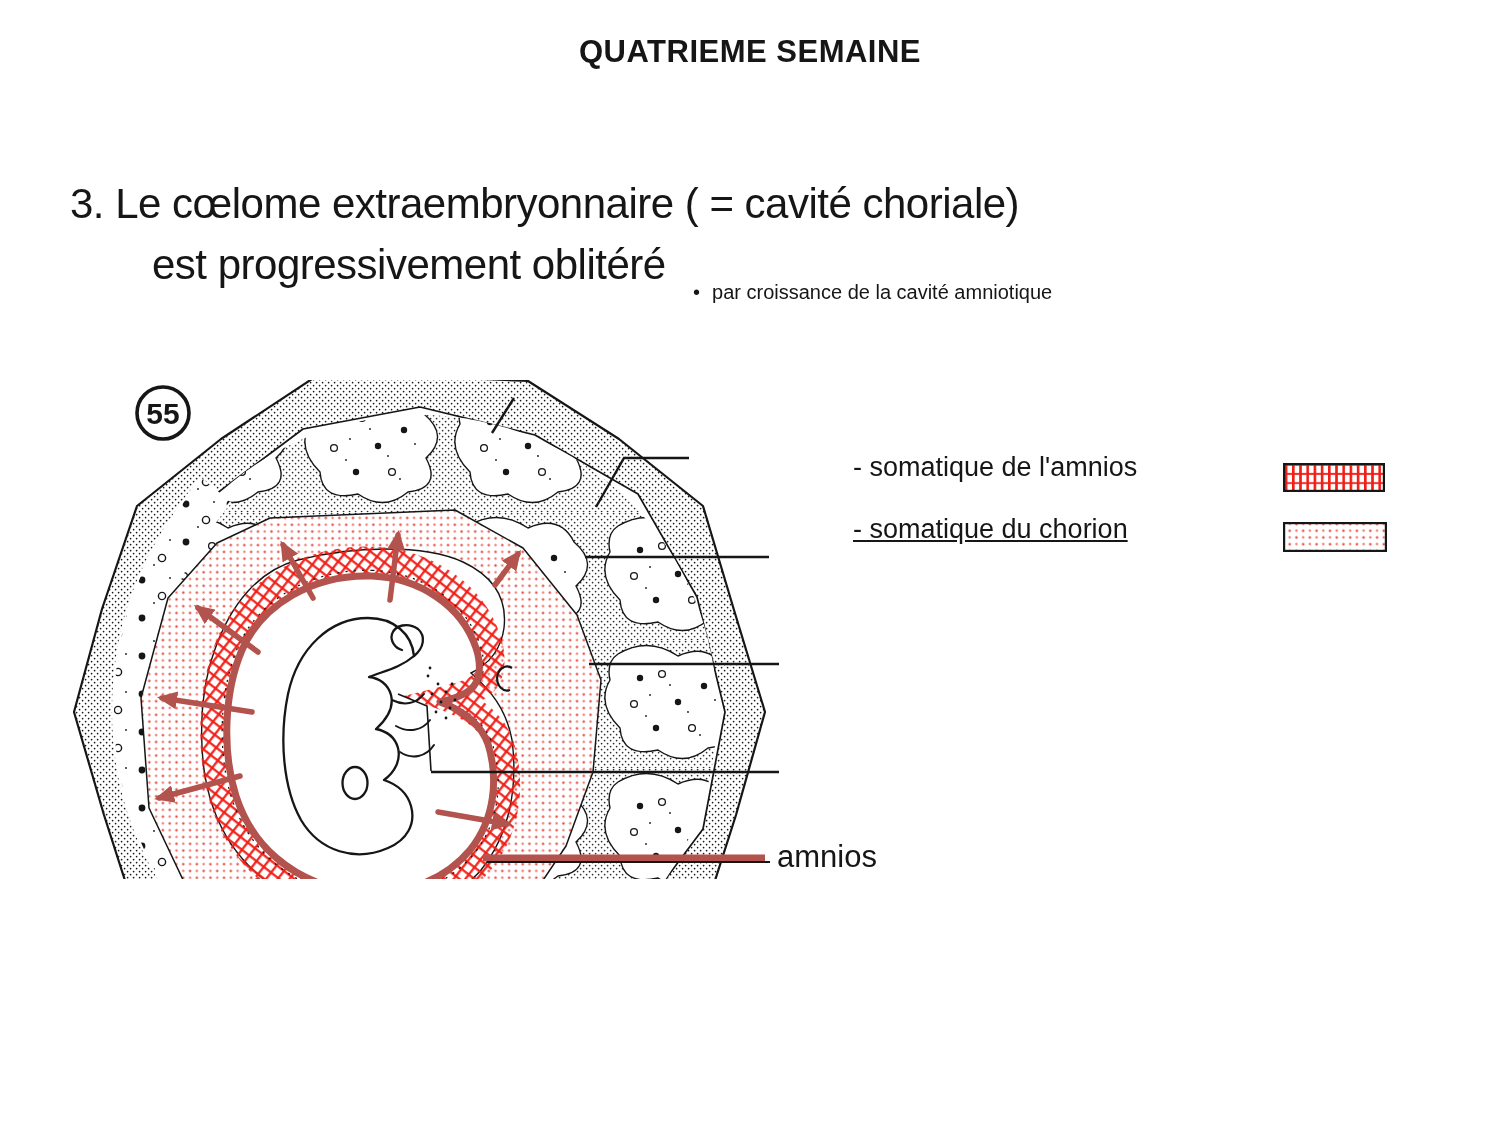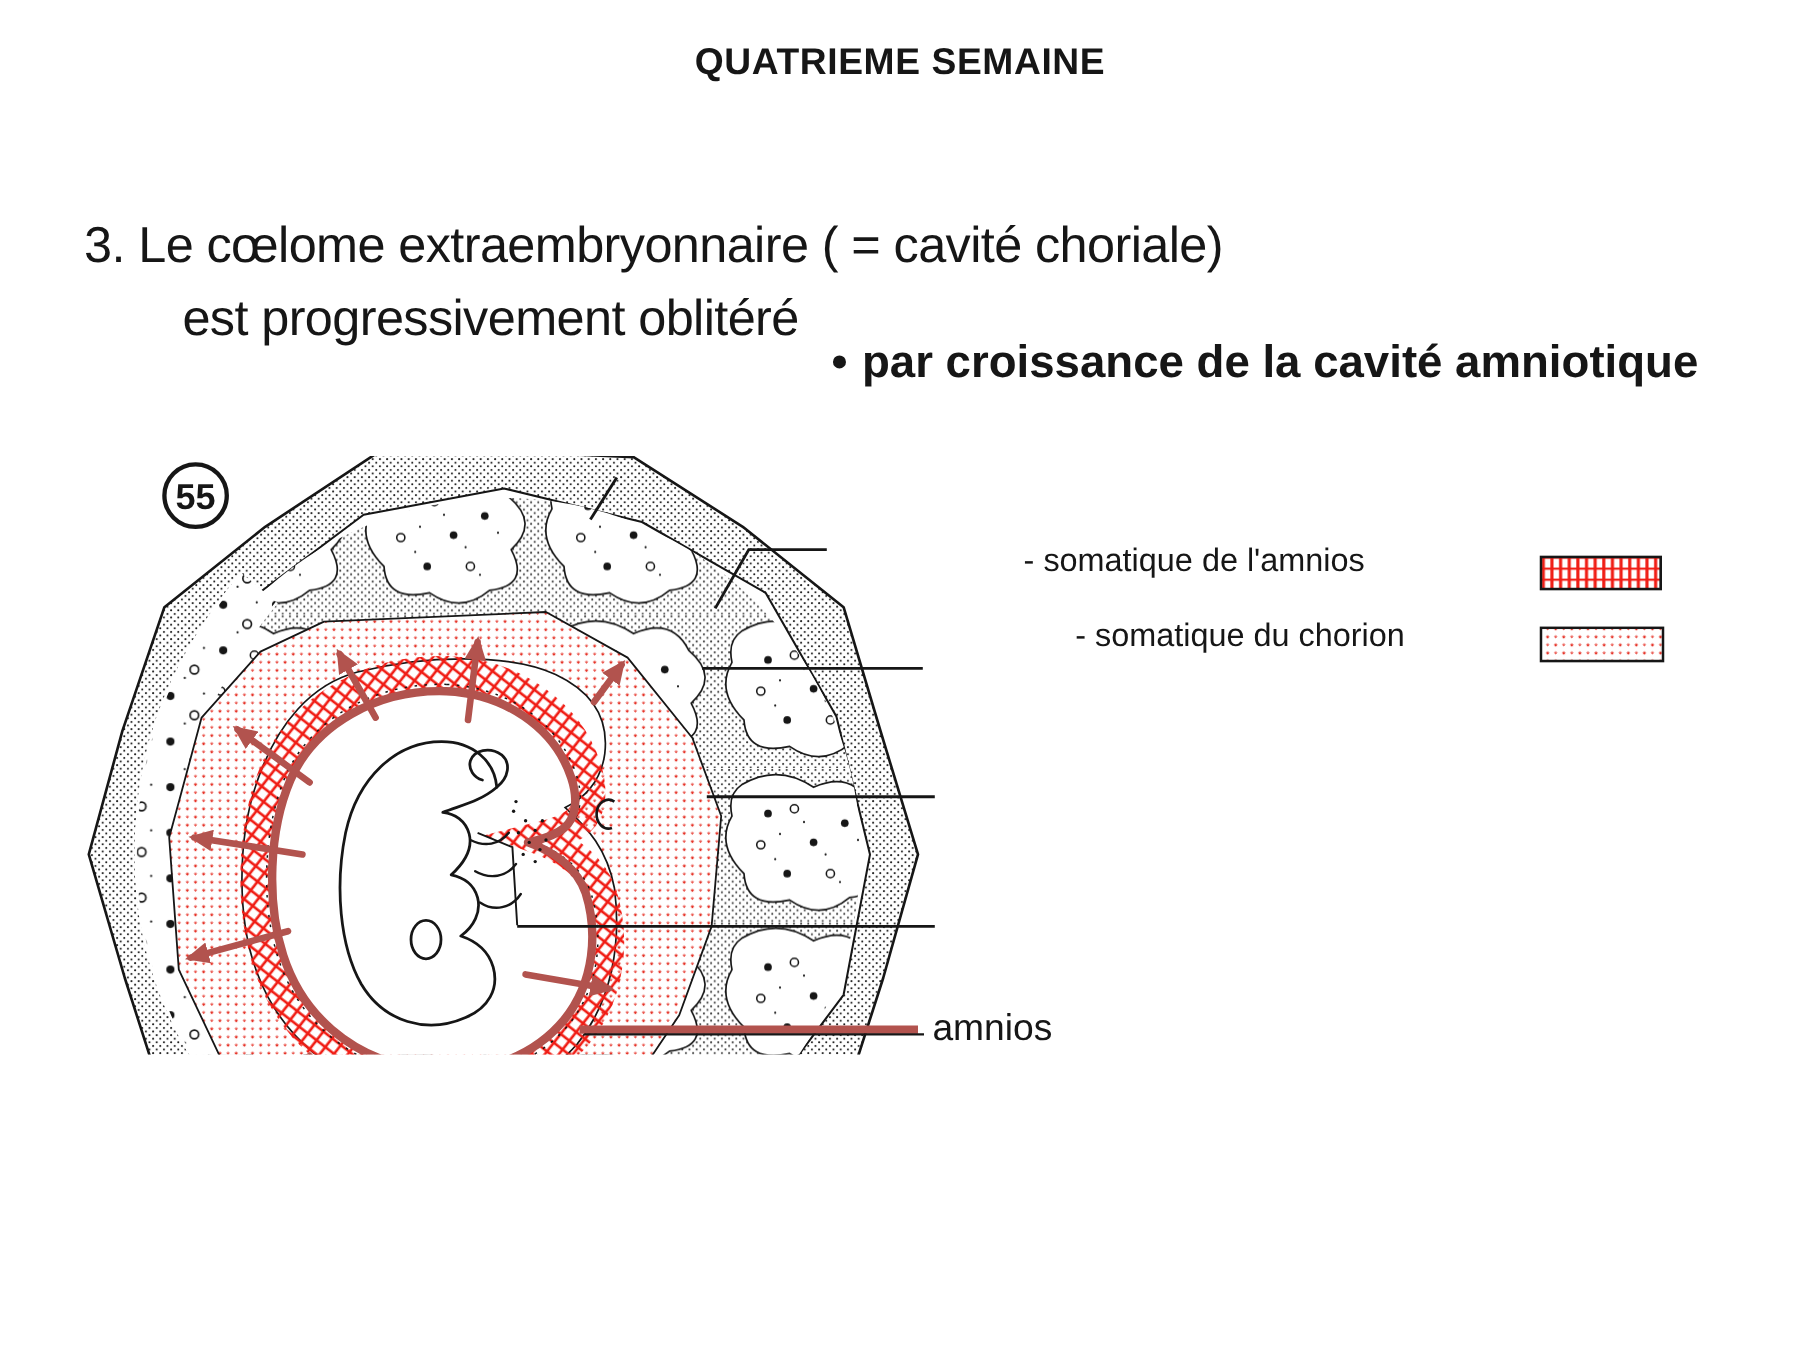--- a/index.html
+++ b/index.html
@@ -5,27 +5,27 @@
   :root{
     --c-bright:#f01d15; --c-dot:#e6352a; --c-brick:#b2534e; --c-ink:#161616; --c-bg:#ffffff;
   }
   html,body{margin:0;padding:0;background:#fff;}
   .slide{position:relative;width:1500px;height:879px;background:var(--c-bg);overflow:hidden;
          font-family:"Liberation Sans",sans-serif;color:var(--c-ink);}
   .title{position:absolute;top:34px;left:0;width:1500px;text-align:center;
          font-size:31px;font-weight:bold;letter-spacing:.5px;}
   .heading{position:absolute;top:126px;left:70px;font-size:42px;letter-spacing:-0.5px;line-height:1.45;margin-top:48px;}
   .heading .indent{margin-left:82px;}
-  .bullet{position:absolute;font-size:38px;white-space:nowrap;font-weight:bold;}
+  .bullet{position:absolute;font-size:20px;white-space:nowrap;}
   .bullet .mk{margin-right:12px;}
   .b1{left:693px;top:281px;}
   .b2{left:693px;top:367px;}
   .leg{position:absolute;font-size:27px;white-space:nowrap;}
   .l1{left:853px;top:452px;}
-  .l2{left:896px;top:514px;}
+  .l2{left:853px;top:514px;text-decoration:underline;}
   .sw{position:absolute;display:block;}
   .sw1{left:1283px;top:463px;}
   .sw2{left:1283px;top:522px;}
   .diagram{position:absolute;left:60px;top:380px;}
   .lbl{position:absolute;white-space:nowrap;}
   .lbl-amnios{left:777px;top:839px;font-size:31px;}
   .lbl-coelome{left:592px;top:994px;font-size:33px;font-weight:bold;}
   
   .kI{stroke:var(--c-ink);}
   .fI{fill:var(--c-ink);}

